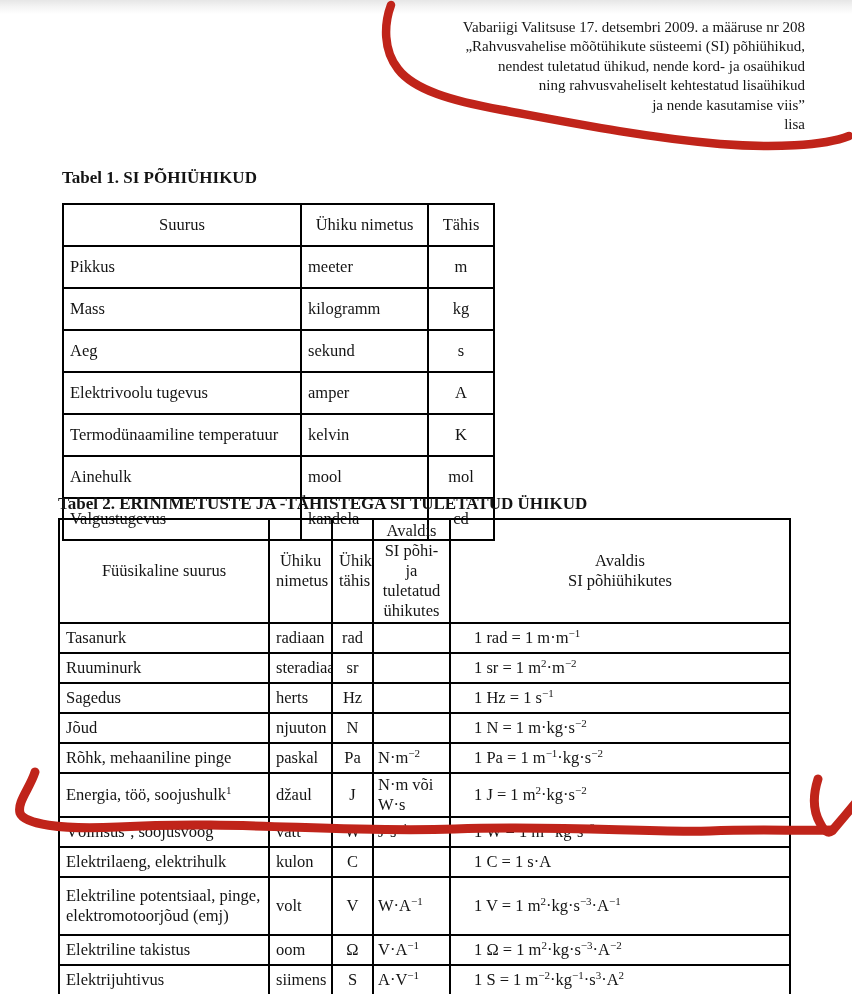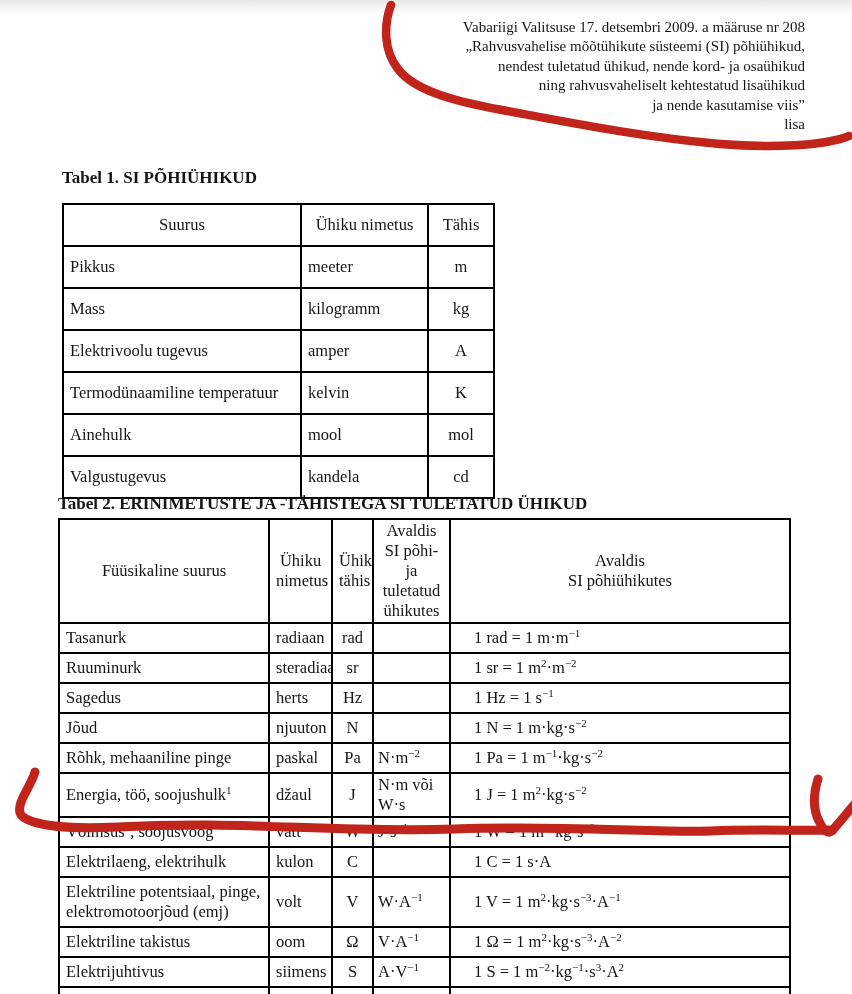--- a/index.html
+++ b/index.html
@@ -56,21 +56,21 @@
   #table1 td:nth-child(3) { text-align: center; }
 
   #table2 { left: 58px; top: 518px; width: 731px; }
   #table2 col:nth-child(1) { width: 210px; }
   #table2 col:nth-child(2) { width: 63px; }
   #table2 col:nth-child(3) { width: 41px; }
   #table2 col:nth-child(4) { width: 77px; }
   #table2 col:nth-child(5) { width: 340px; }
   #table2 thead tr { height: 92px; }
   #table2 tbody tr { height: 30px; }
-  #table2 tbody tr:nth-child(9) { height: 50px; }
+  #table2 tbody tr:nth-child(9) { height: 58px; }
   #table2 td:nth-child(3) { text-align: center; }
   #table2 td:nth-child(4) { padding-left: 4px; }
   #table2 td:nth-child(5) { padding-left: 23px; }
 
   sup {
     font-size: 11px;
     line-height: 0;
     vertical-align: baseline;
     position: relative;
     top: -0.55em;
@@ -114,20 +114,25 @@
         <td>Pikkus</td>
         <td>meeter</td>
         <td>m</td>
       </tr>
       <tr>
         <td>Mass</td>
         <td>kilogramm</td>
         <td>kg</td>
       </tr>
       <tr>
+        <td>Aeg</td>
+        <td>sekund</td>
+        <td>s</td>
+      </tr>
+      <tr>
         <td>Elektrivoolu tugevus</td>
         <td>amper</td>
         <td>A</td>
       </tr>
       <tr>
         <td>Termodünaamiline temperatuur</td>
         <td>kelvin</td>
         <td>K</td>
       </tr>
       <tr>

